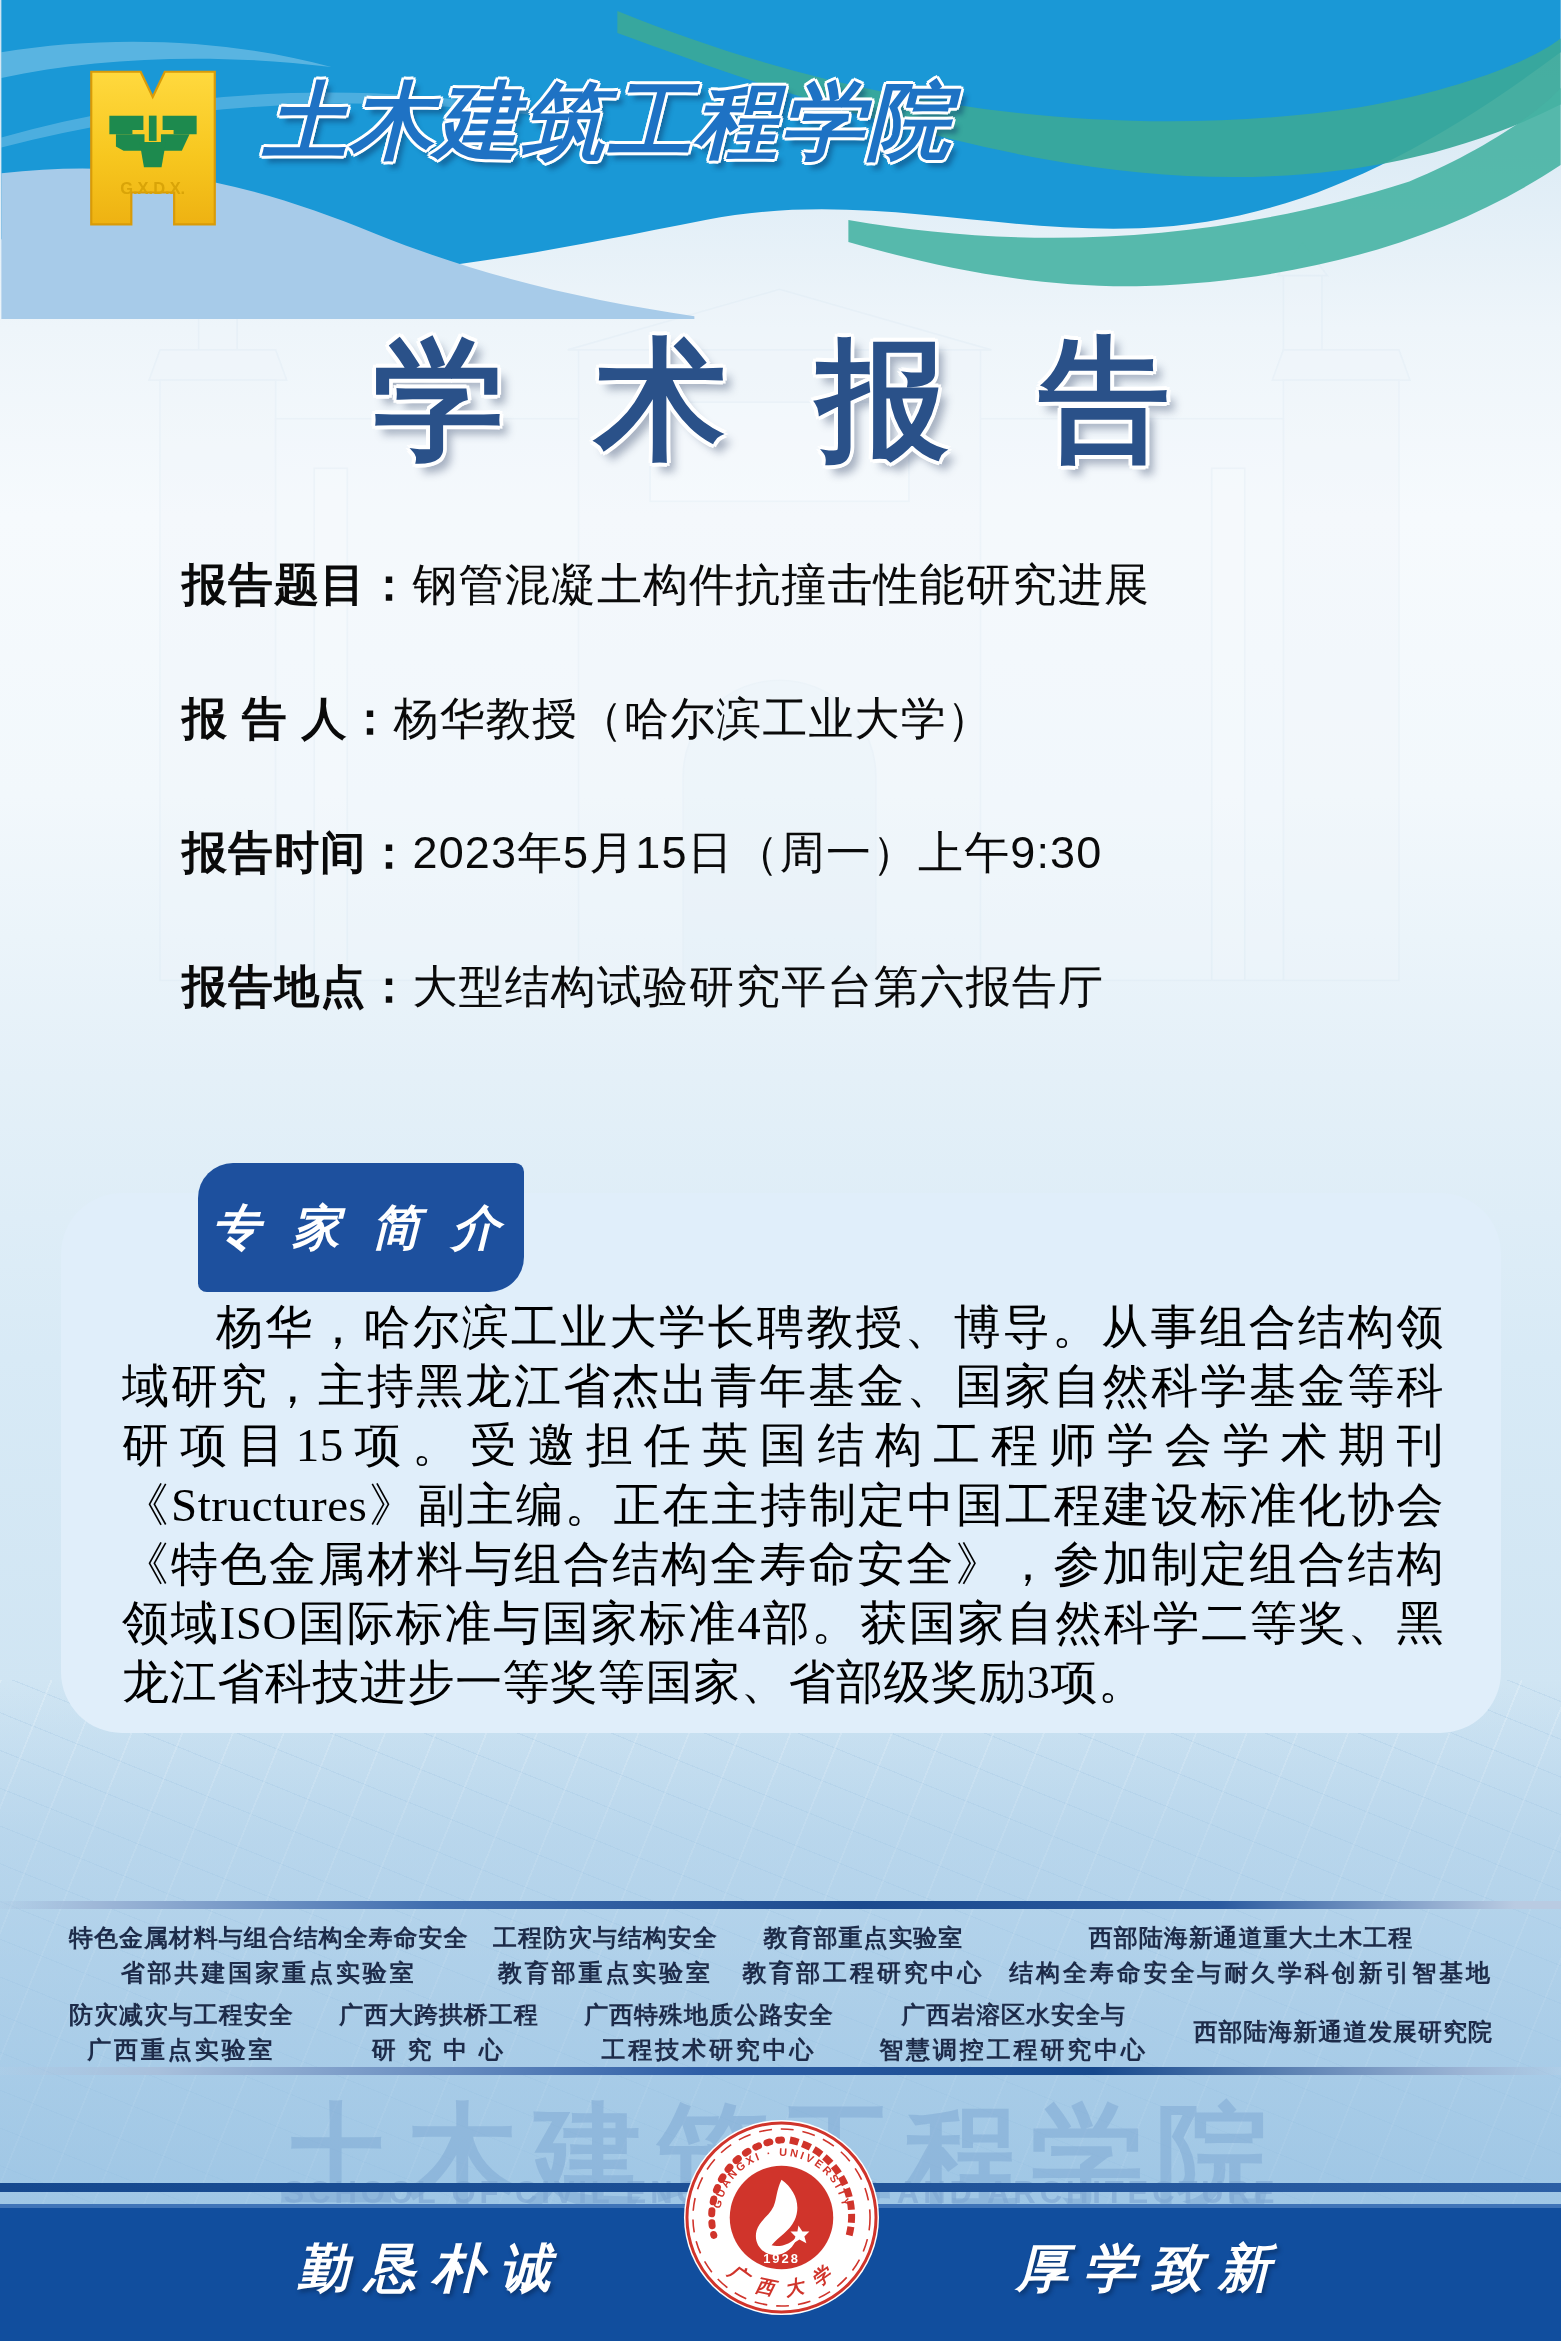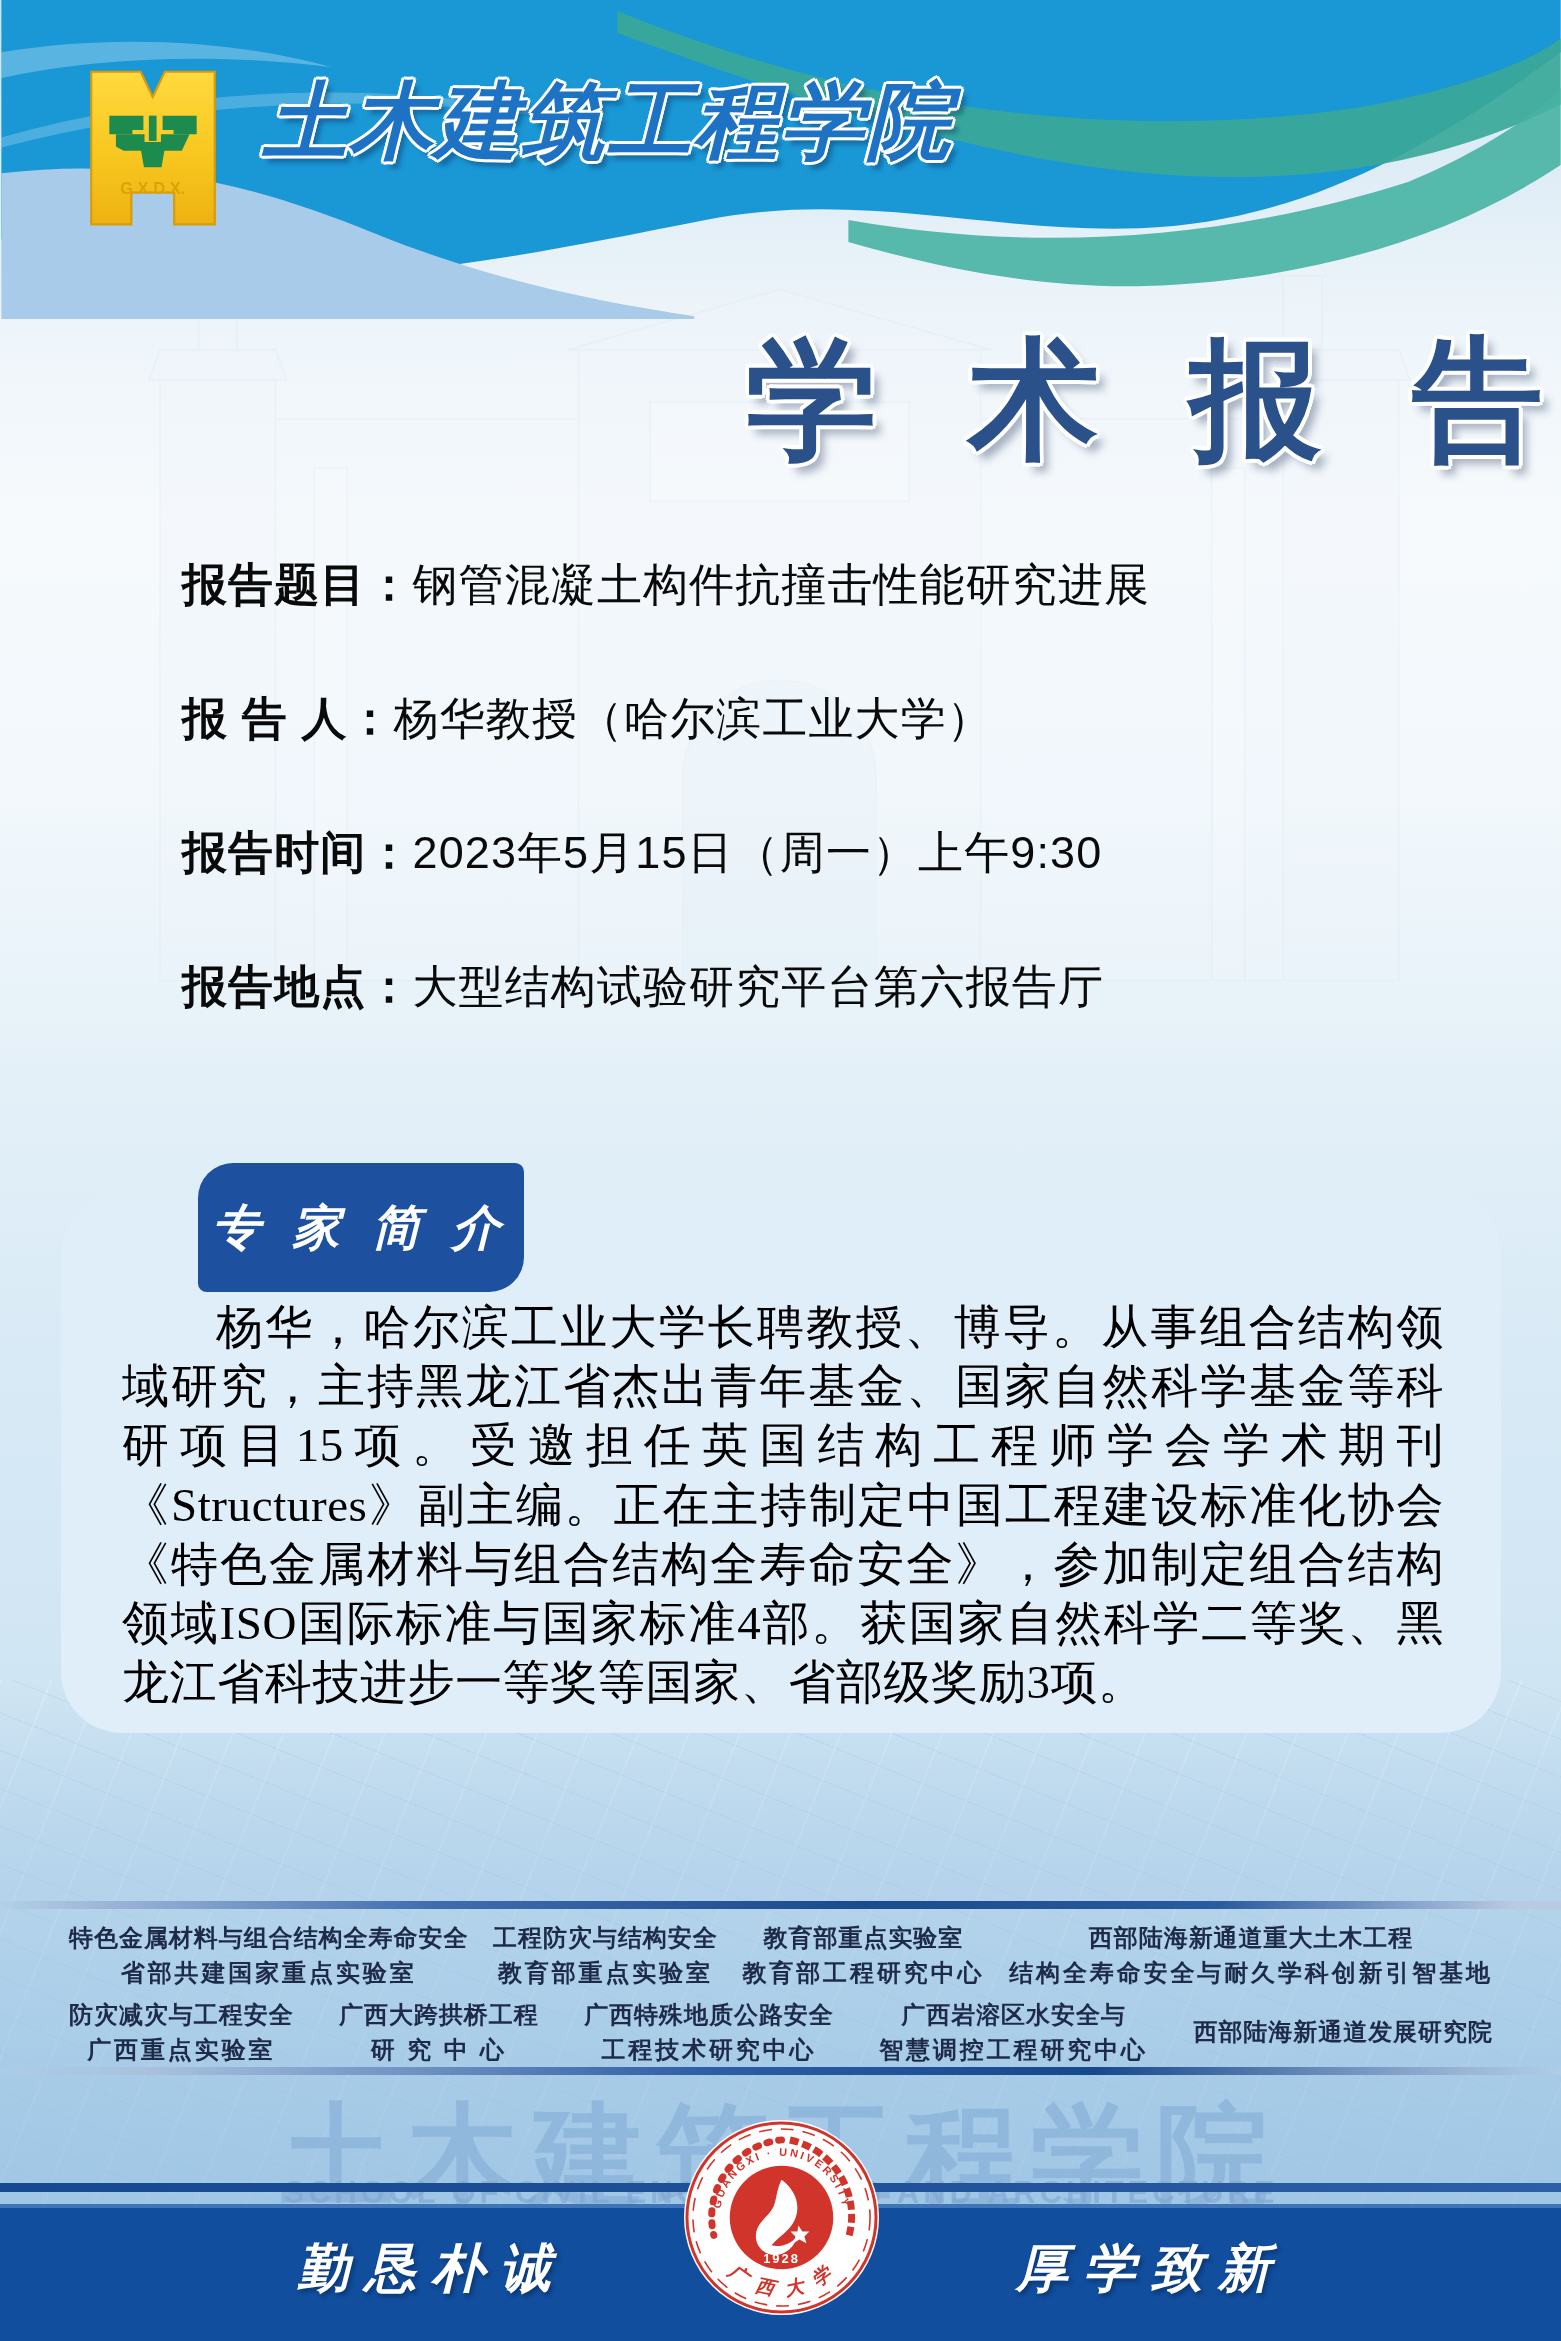--- a/index.html
+++ b/index.html
@@ -25,21 +25,21 @@
   .school-name{
     position:absolute;left:263px;top:65px;width:744px;
     font-size:84px;font-weight:bold;font-style:italic;letter-spacing:2.2px;
     color:#1e72c4;white-space:nowrap;
     text-shadow:2.8px 0 0 #fff,-2.8px 0 0 #fff,0 2.8px 0 #fff,0 -2.8px 0 #fff,
       2.2px 2.2px 0 #fff,-2.2px -2.2px 0 #fff,2.2px -2.2px 0 #fff,-2.2px 2.2px 0 #fff,
       5.5px 6.6px 5.5px rgba(10,50,100,.45);
   }
   
   .main-title{
-    position:absolute;left:0;top:313px;width:1562px;text-align:right;
+    position:absolute;left:0;top:313px;width:1562px;text-align:center;
     font-size:131px;font-weight:bold;letter-spacing:19px;word-spacing:16.5px;
     color:#2a5189;white-space:nowrap;
     text-shadow:3.9px 0 0 #fff,-3.9px 0 0 #fff,0 3.9px 0 #fff,0 -3.9px 0 #fff,
       2.8px 2.8px 0 #fff,-2.8px -2.8px 0 #fff,2.8px -2.8px 0 #fff,-2.8px 2.8px 0 #fff,
       7.7px 8.8px 8.8px rgba(20,40,80,.35);
   }
   
   .details{
     position:absolute;left:182px;top:555px;display:flex;flex-direction:column;gap:74px;
     font-size:45px;color:#0a0a0a;letter-spacing:1.1px;white-space:nowrap;
@@ -63,21 +63,21 @@
     font-family:"Liberation Serif",serif;font-size:47px;line-height:1.26;
     color:#000;text-align:justify;text-indent:2em;letter-spacing:0.6px;
   }
   
   .divider{position:absolute;left:0;width:1562px;height:7.7px;z-index:2;}
   .divider.d1{top:1901px;background:linear-gradient(90deg,rgba(175,200,225,.2) 0%,#9fb8d8 6%,#3e6cae 28%,#1c4a8e 55%,#2a5a9f 78%,#b9cbe2 97%);}
   .divider.d2{top:2067px;background:linear-gradient(90deg,rgba(190,210,230,.15) 0%,#a8c0dc 10%,#2e5ea6 45%,#16488c 70%,#9db6d6 94%,rgba(200,215,232,.2) 100%);}
   .labs-row{
     position:absolute;left:0;width:1562px;padding:0 69px;box-sizing:border-box;
     display:flex;justify-content:space-between;align-items:center;z-index:2;
-    font-family:Liberation Sans, sans-serif;font-weight:bold;font-size:24px;
+    font-family:Liberation Serif, serif;font-weight:bold;font-size:24px;
     color:#1d2b49;text-align:center;line-height:1.45;
   }
   .labs-row.r1{top:1921px;}
   .labs-row.r2{top:1998px;}
   .lab-item .l2{letter-spacing:.12em;display:block;}
   .lab-item .l1{display:block;letter-spacing:.04em;}
   
   .wm-cn{
     position:absolute;left:0;top:2081px;width:1562px;text-align:center;z-index:1;
     font-size:113px;font-weight:bold;letter-spacing:12px;color:rgba(127,170,212,.55);white-space:nowrap;

